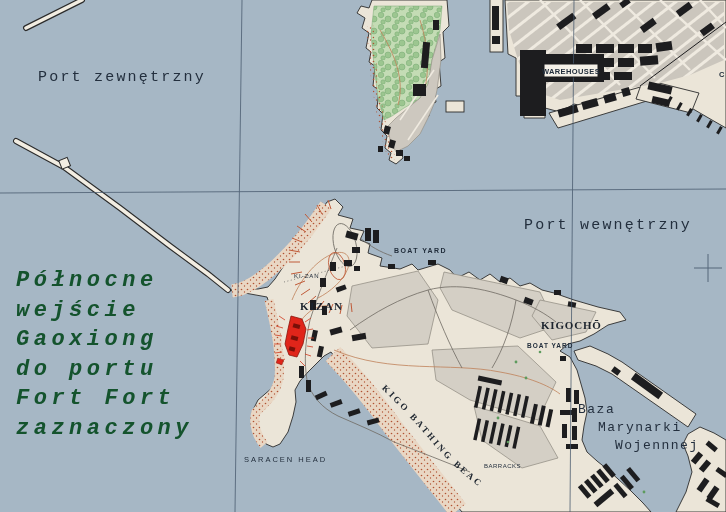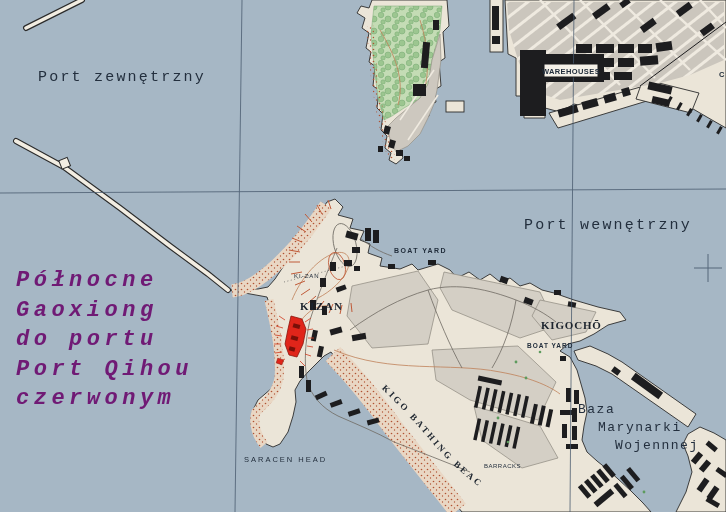--- a/index.html
+++ b/index.html
@@ -6,21 +6,21 @@
   .stage{
     position:relative;width:726px;height:512px;overflow:hidden;
     background:#a6b7c5;font-family:"Liberation Sans",sans-serif;
   }
   .stage svg{position:absolute;left:0;top:0;}
   .note{
     position:absolute;left:16px;top:266px;width:230px;
     font-family:"Liberation Mono",monospace;
     font-style:italic;font-weight:bold;
     font-size:22px;line-height:29.5px;letter-spacing:4.5px;
-    color:#701a75;white-space:nowrap;
+    color:#14532d;white-space:nowrap;
   }
   .maptext{font-family:"Liberation Mono",monospace;fill:#232f3e;}
   .smalllbl{font-family:"Liberation Sans",sans-serif;fill:#222e3c;}
   .serlbl{font-family:"Liberation Serif",serif;fill:#1c242e;font-weight:bold;}
 </style>
 </head>
 <body>
 
 <div class="stage">
 <svg width="726" height="512" viewBox="0 0 726 512">
@@ -336,18 +336,19 @@
     <text class="maptext" x="578" y="413" font-size="13" letter-spacing="1.5" fill="#243240">Baza</text>
     <text class="maptext" x="598" y="431" font-size="13" letter-spacing="1.5" fill="#243240">Marynarki</text>
     <text class="maptext" x="615" y="449" font-size="13" letter-spacing="1.5" fill="#243240">Wojennnej</text>
 
     <text class="smalllbl" x="719" y="77" font-size="7.5" font-weight="bold">C</text>
   </g>
 </svg>
 
   <div class="note">
     <div>Północne</div>
+    <div>wejście</div>
     <div>Gaoxiong</div>
     <div>do portu</div>
-    <div>Port Qihou</div>
-    <div>czerwonym</div>
+    <div>Fort Fort</div>
+    <div>zaznaczony</div>
   </div>
 </div>
 
 </body></html>

